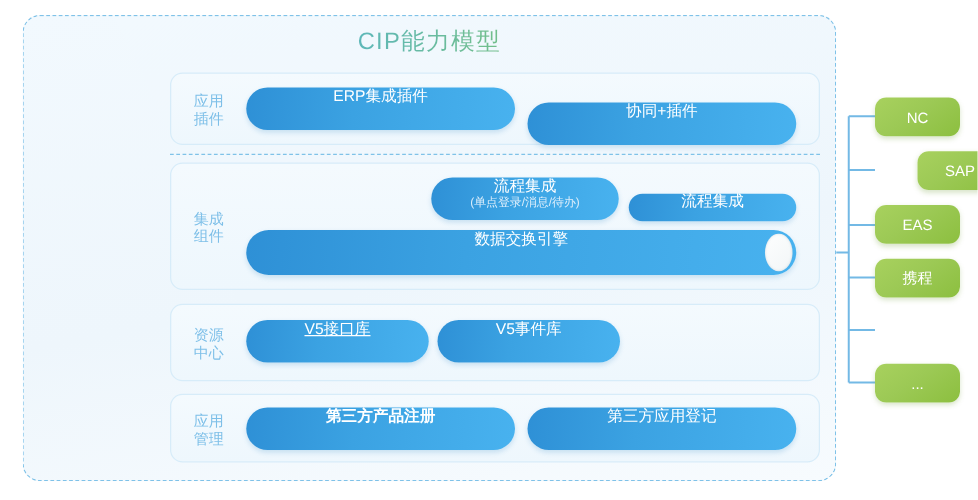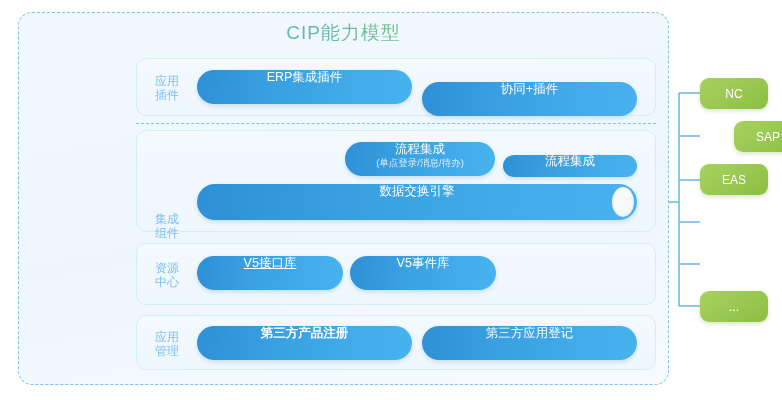--- a/index.html
+++ b/index.html
@@ -67,21 +67,21 @@
   .row-2{top:130px;height:102px;}
   .row-3{top:243px;height:62px;}
   .row-4{top:315px;height:55px;}
 
   .row-label{
     position:absolute;left:13px;
     font-size:12px;line-height:14px;color:#7dbfe8;
     text-align:center;width:34px;white-space:nowrap;
   }
   .row-1 .row-label{top:15px;}
-  .row-2 .row-label{top:37px;margin-top:44px;}
+  .row-2 .row-label{top:37px;}
   .row-3 .row-label{top:17px;}
   .row-4 .row-label{top:14px;}
 
   
   .bpill{
     position:absolute;
     border-radius:17px;
     display:flex;flex-direction:column;
     align-items:center;justify-content:flex-start;
     color:#ffffff;
@@ -215,15 +215,16 @@
     <line x1="679" y1="136" x2="700" y2="136" stroke="#73b9e5" stroke-width="1.6"></line>
     <line x1="679" y1="180" x2="700" y2="180" stroke="#73b9e5" stroke-width="1.6"></line>
     <line x1="679" y1="222" x2="700" y2="222" stroke="#73b9e5" stroke-width="1.6"></line>
     <line x1="679" y1="264" x2="700" y2="264" stroke="#73b9e5" stroke-width="1.6"></line>
     <line x1="679" y1="306" x2="700" y2="306" stroke="#73b9e5" stroke-width="1.6"></line>
   </svg>
 
   <div class="gpill" style="top:78px;">NC</div>
   <div class="gpill" style="top:121px;margin-left:34px;">SAP</div>
   <div class="gpill" style="top:164px;">EAS</div>
+  <div class="gpill" style="top:207px;">携程</div>
   <div class="gpill" style="top:291px;">...</div>
 
 </div>
 
 </body></html>

